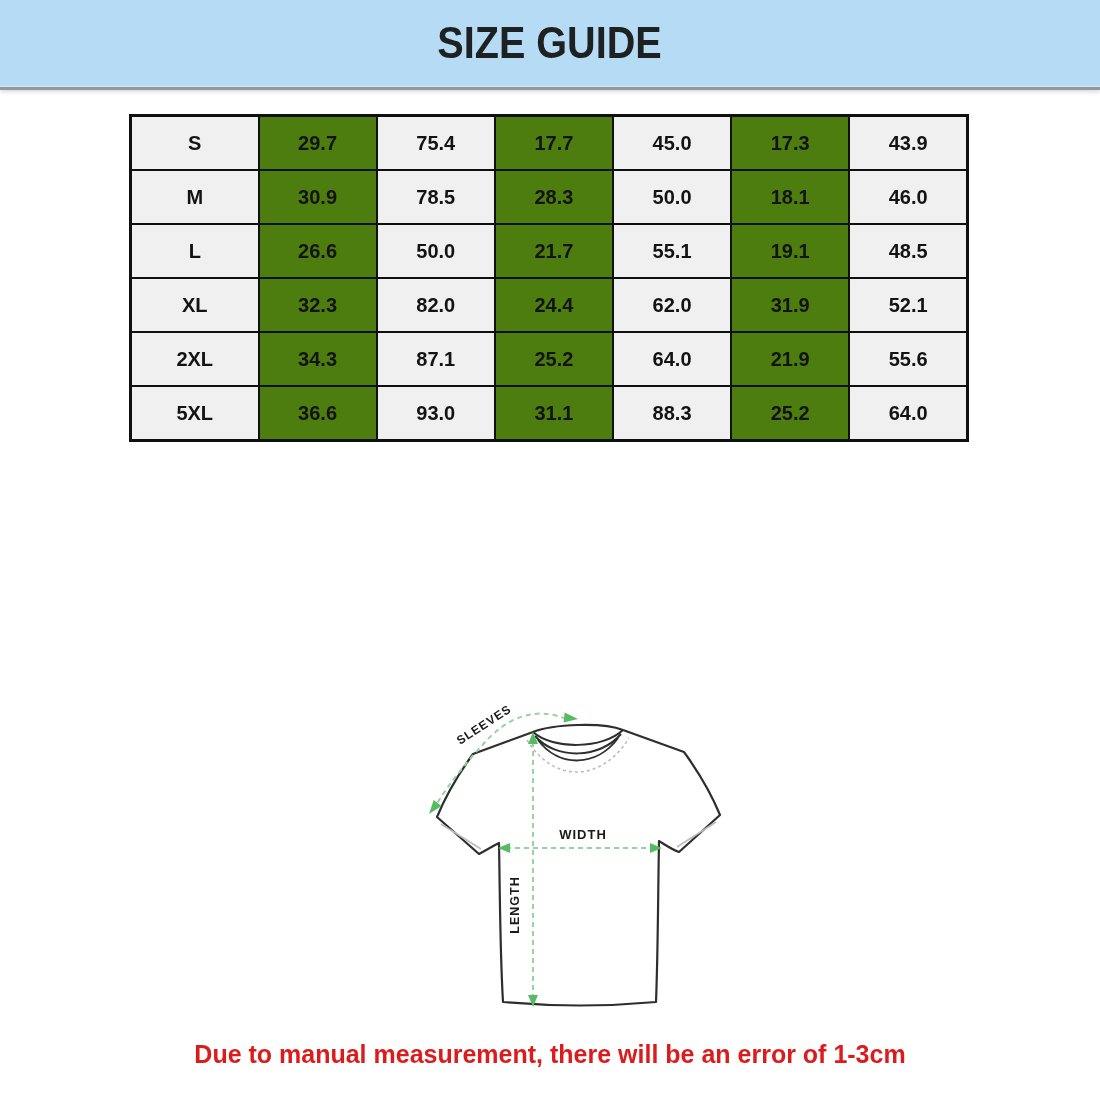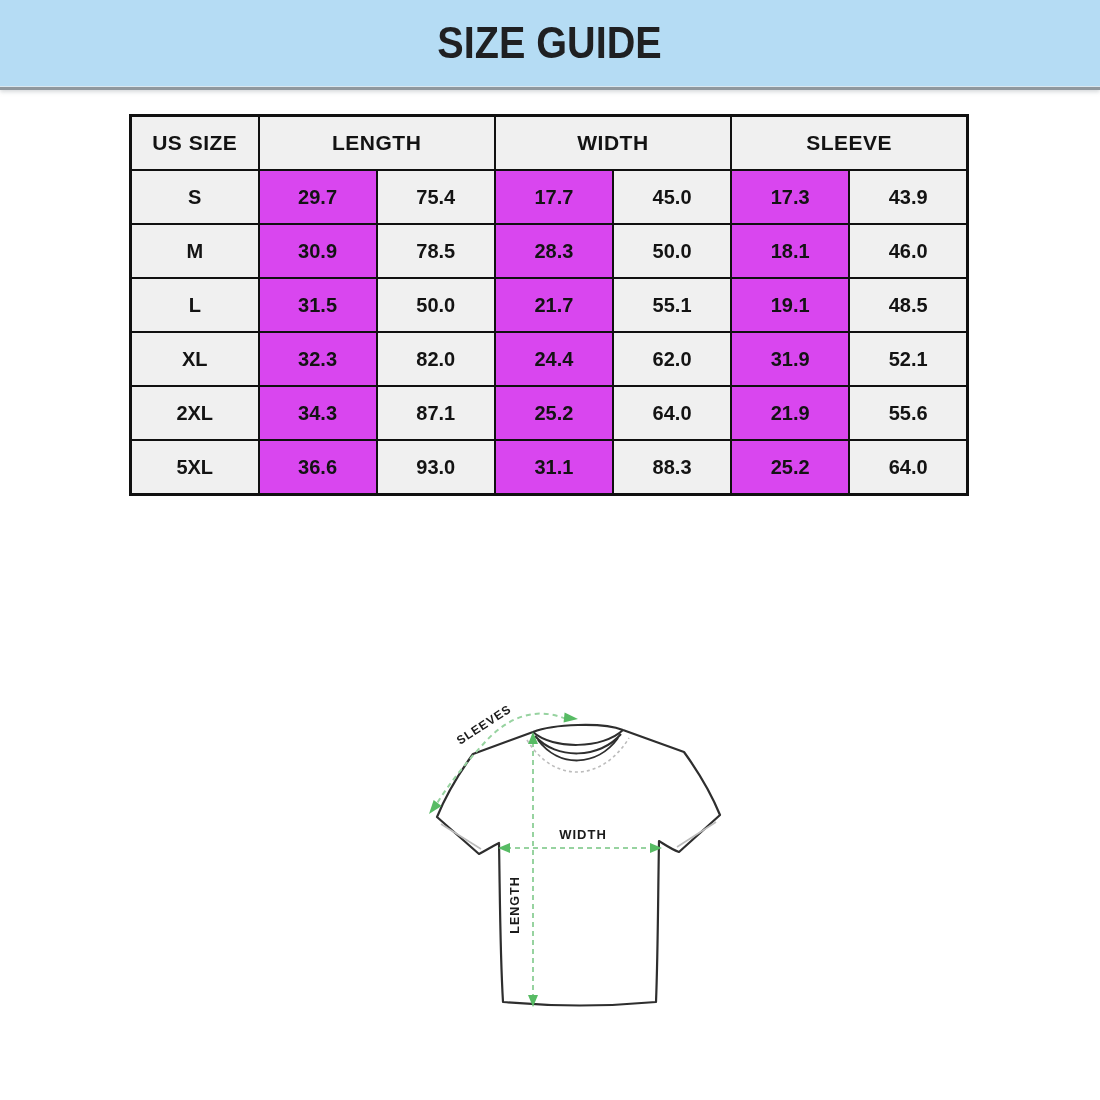--- a/index.html
+++ b/index.html
@@ -25,21 +25,21 @@
     border:3px solid #101010;
   }
   table.size th,table.size td{
     border:2px solid #101010;height:52px;padding:0;
     text-align:center;vertical-align:middle;
     font-weight:bold;color:#131313;
   }
   table.size th{font-size:21px;letter-spacing:.5px;background:#f0f0f0;}
   table.size td{font-size:20px;}
   .c-gray{background:#f0f0f0;}
-  .c-white{background:#d946ef;}
+  .c-white{background:#4d7c0f;}
   
   .diagram{position:absolute;left:398px;top:692px;width:345px;height:335px;}
   .diagram svg{display:block;width:345px;height:335px;}
   .shirt-line{fill:#ffffff;stroke:#2e2e2e;stroke-width:2.2;stroke-linejoin:round;}
   .detail{fill:none;stroke:#2e2e2e;stroke-width:2;}
   .detail-light{fill:none;stroke:#bcbcbc;stroke-width:1.6;}
   .measure{fill:none;stroke-width:2;stroke-dasharray:5 4;}
   .m-label{font-family:"Liberation Sans",sans-serif;font-weight:bold;fill:#1b1b1b;}
   
   .footnote{
@@ -60,47 +60,41 @@
     <colgroup>
       <col style="width:128px">
         <col>
         <col>
         <col>
         <col>
         <col>
         <col>
     </colgroup>
     <tbody>
-        <tr>
-      <th>US SIZE</th>
-      <th colspan="2">LENGTH</th>
-      <th colspan="2">WIDTH</th>
-      <th colspan="2">SLEEVE</th>
-    </tr>
     <tr>
       <td class="c-gray">S</td>
       <td class="c-white">29.7</td>
       <td class="c-gray">75.4</td>
       <td class="c-white">17.7</td>
       <td class="c-gray">45.0</td>
       <td class="c-white">17.3</td>
       <td class="c-gray">43.9</td>
     </tr>
     <tr>
       <td class="c-gray">M</td>
       <td class="c-white">30.9</td>
       <td class="c-gray">78.5</td>
       <td class="c-white">28.3</td>
       <td class="c-gray">50.0</td>
       <td class="c-white">18.1</td>
       <td class="c-gray">46.0</td>
     </tr>
     <tr>
       <td class="c-gray">L</td>
-      <td class="c-white">31.5</td>
+      <td class="c-white">26.6</td>
       <td class="c-gray">50.0</td>
       <td class="c-white">21.7</td>
       <td class="c-gray">55.1</td>
       <td class="c-white">19.1</td>
       <td class="c-gray">48.5</td>
     </tr>
     <tr>
       <td class="c-gray">XL</td>
       <td class="c-white">32.3</td>
       <td class="c-gray">82.0</td>
@@ -164,14 +158,15 @@
       <polygon fill="#57bb64" points="264,156 252,151 252,161"></polygon>
       <text class="m-label" x="185" y="147" font-size="13" letter-spacing="1" text-anchor="middle">WIDTH</text>
 
       <path class="measure" stroke="#97d3a0" d="M168,27 C138,14 110,26 90,47 C70,68 50,93 38,113"></path>
       <polygon fill="#57bb64" points="0,0 -14,-5 -14,5" transform="translate(180,27) rotate(6)"></polygon>
       <polygon fill="#57bb64" points="0,0 -14,-5 -14,5" transform="translate(31,122) rotate(128)"></polygon>
       <text class="m-label" font-size="12" letter-spacing="1" transform="translate(62,53) rotate(-33)">SLEEVES</text>
     </svg>
   </div>
 
+  <div class="footnote" style="color:#dc1c1c;">Due to manual measurement, there will be an error of 1-3cm</div>
 
 </div>
 
 </body></html>

